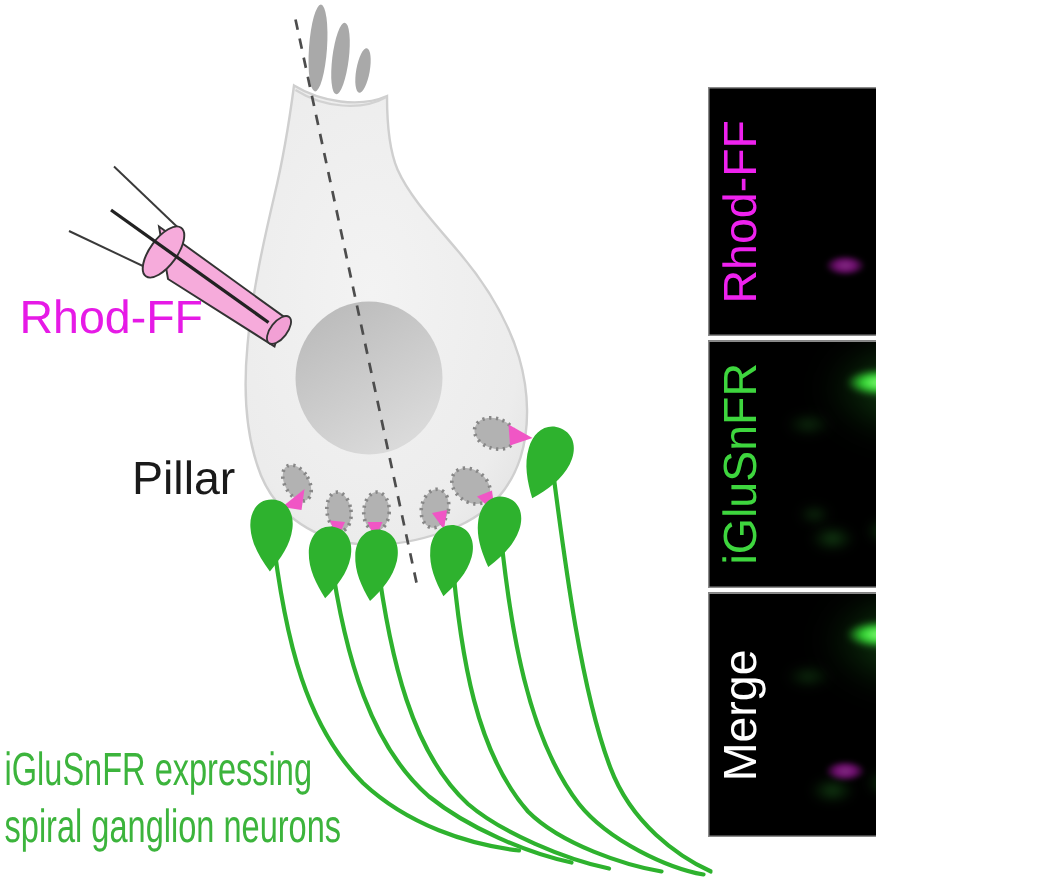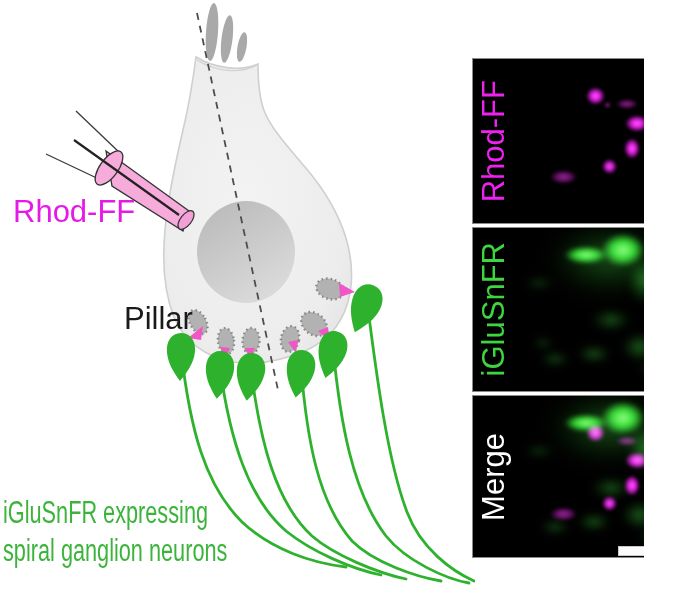--- a/index.html
+++ b/index.html
@@ -1,16 +1,16 @@
 <!DOCTYPE html>
 <html><head>
 <meta charset="utf-8">
 <style>
   html,body{margin:0;padding:0;background:#fff;}
-  #fig{position:relative;width:644px;height:595px;background:#ffffff;overflow:hidden;
+  #fig{position:relative;width:584px;height:595px;background:#ffffff;overflow:hidden;
        font-family:"Liberation Sans",sans-serif;}
   .lbl{position:absolute;font-size:31px;color:#1a1a1a;white-space:nowrap;line-height:36px;}
   .lbl.magenta{color:#e61ae6;}
   #caption{position:absolute;left:3px;top:494px;color:#3cb43c;font-size:31px;line-height:38px;
            transform:scaleX(0.70);transform-origin:0 0;white-space:nowrap;}
   
   .panel{position:absolute;left:472px;width:220px;background:#000;border:1px solid #8a8a8a;
          box-sizing:border-box;overflow:hidden;}
   #panel-rhodff{top:58px;height:166px;}
   #panel-iglusnfr{top:227px;height:165px;}
@@ -108,21 +108,21 @@
         <path transform="translate(220,368) rotate(6)" d="M0,-17 C10,-17 15,-8 14,2 C13,13 7,22 0,31 C-7,22 -13,13 -14,2 C-15,-8 -10,-17 0,-17 Z"></path>
         <path transform="translate(251,370) rotate(8)" d="M0,-17 C10,-17 15,-8 14,2 C13,13 7,22 0,31 C-7,22 -13,13 -14,2 C-15,-8 -10,-17 0,-17 Z"></path>
         <path transform="translate(301,367) rotate(10)" d="M0,-17 C10,-17 15,-8 14,2 C13,13 7,22 0,31 C-7,22 -13,13 -14,2 C-15,-8 -10,-17 0,-17 Z"></path>
         <path transform="translate(333,348) rotate(14)" d="M0,-17 C10,-17 15,-8 14,2 C13,13 7,22 0,31 C-7,22 -13,13 -14,2 C-15,-8 -10,-17 0,-17 Z"></path>
         <path transform="translate(367,302) rotate(22) scale(1.05)" d="M0,-17 C10,-17 15,-8 14,2 C13,13 7,22 0,31 C-7,22 -13,13 -14,2 C-15,-8 -10,-17 0,-17 Z"></path>
       </g>
     </g>
   </svg>
 
   <div class="lbl magenta" style="left:13px;top:194px;">Rhod-FF</div>
-  <div class="lbl" style="left:88px;top:301px;margin-left:36px;">Pillar</div>
+  <div class="lbl" style="left:88px;top:301px;">Pillar</div>
   <div id="caption">
     <div>iGluSnFR expressing</div>
     <div>spiral ganglion neurons</div>
   </div>
 
   <div id="panel-rhodff" class="panel">
     <div class="vlabel">
       <span>Rhod-FF</span>
       </div>
     <div class="blob bm" style="left:113px;top:28px;width:19px;height:18px;"></div>

